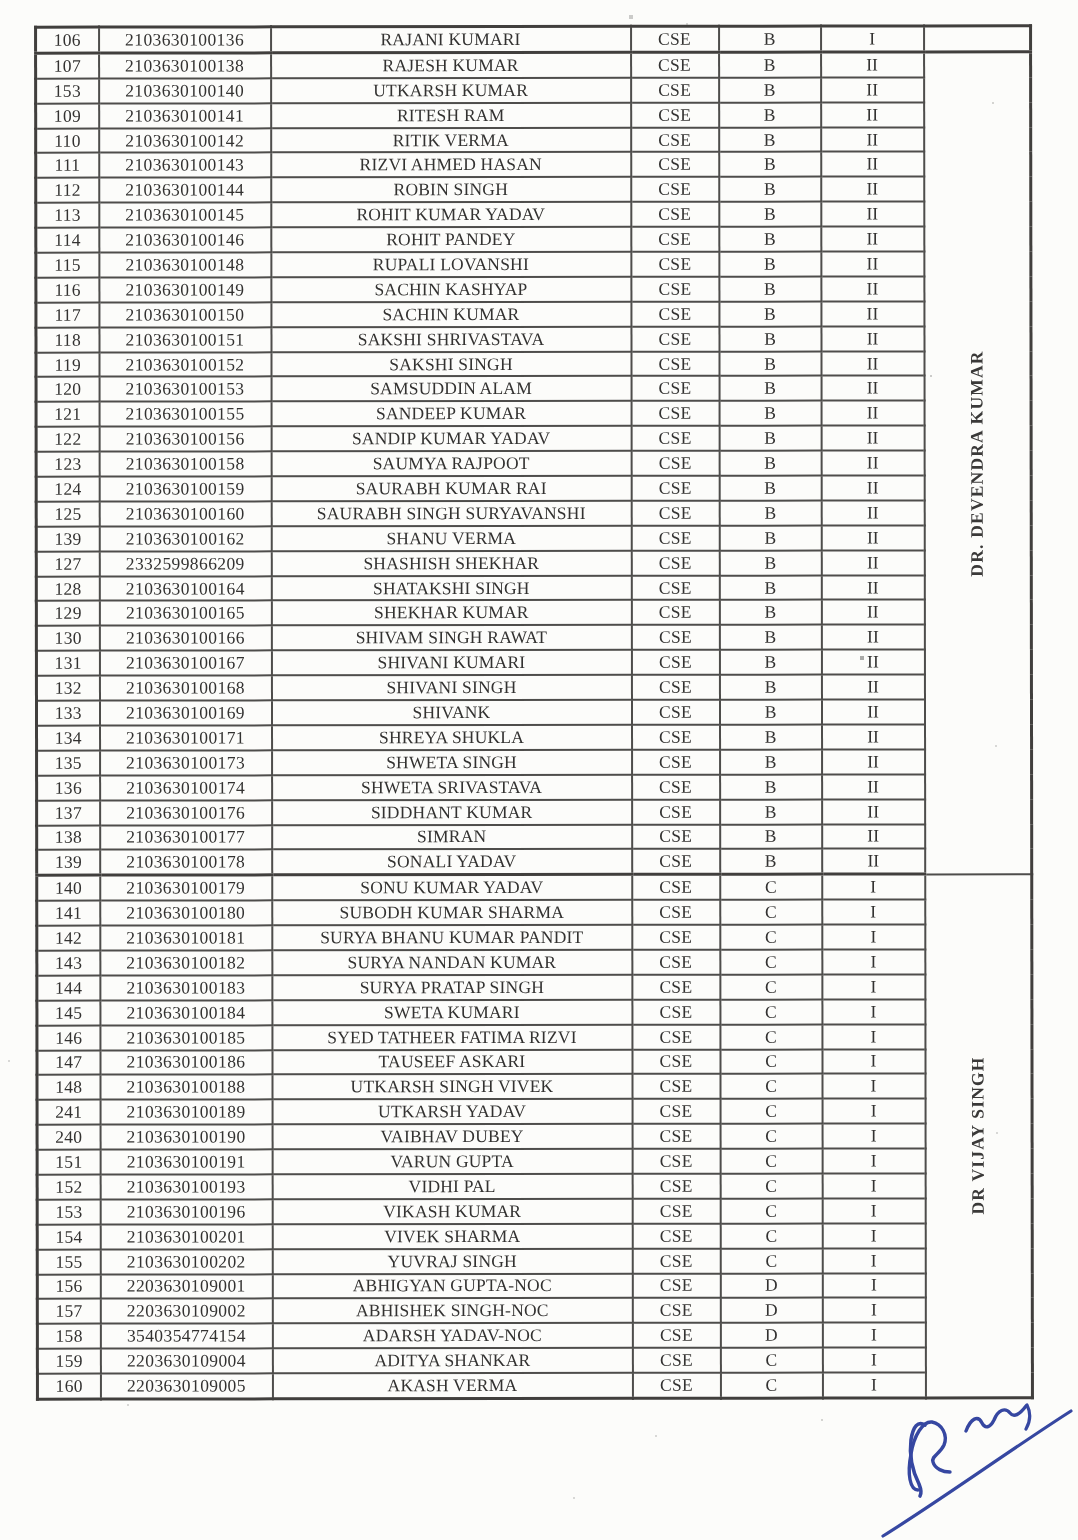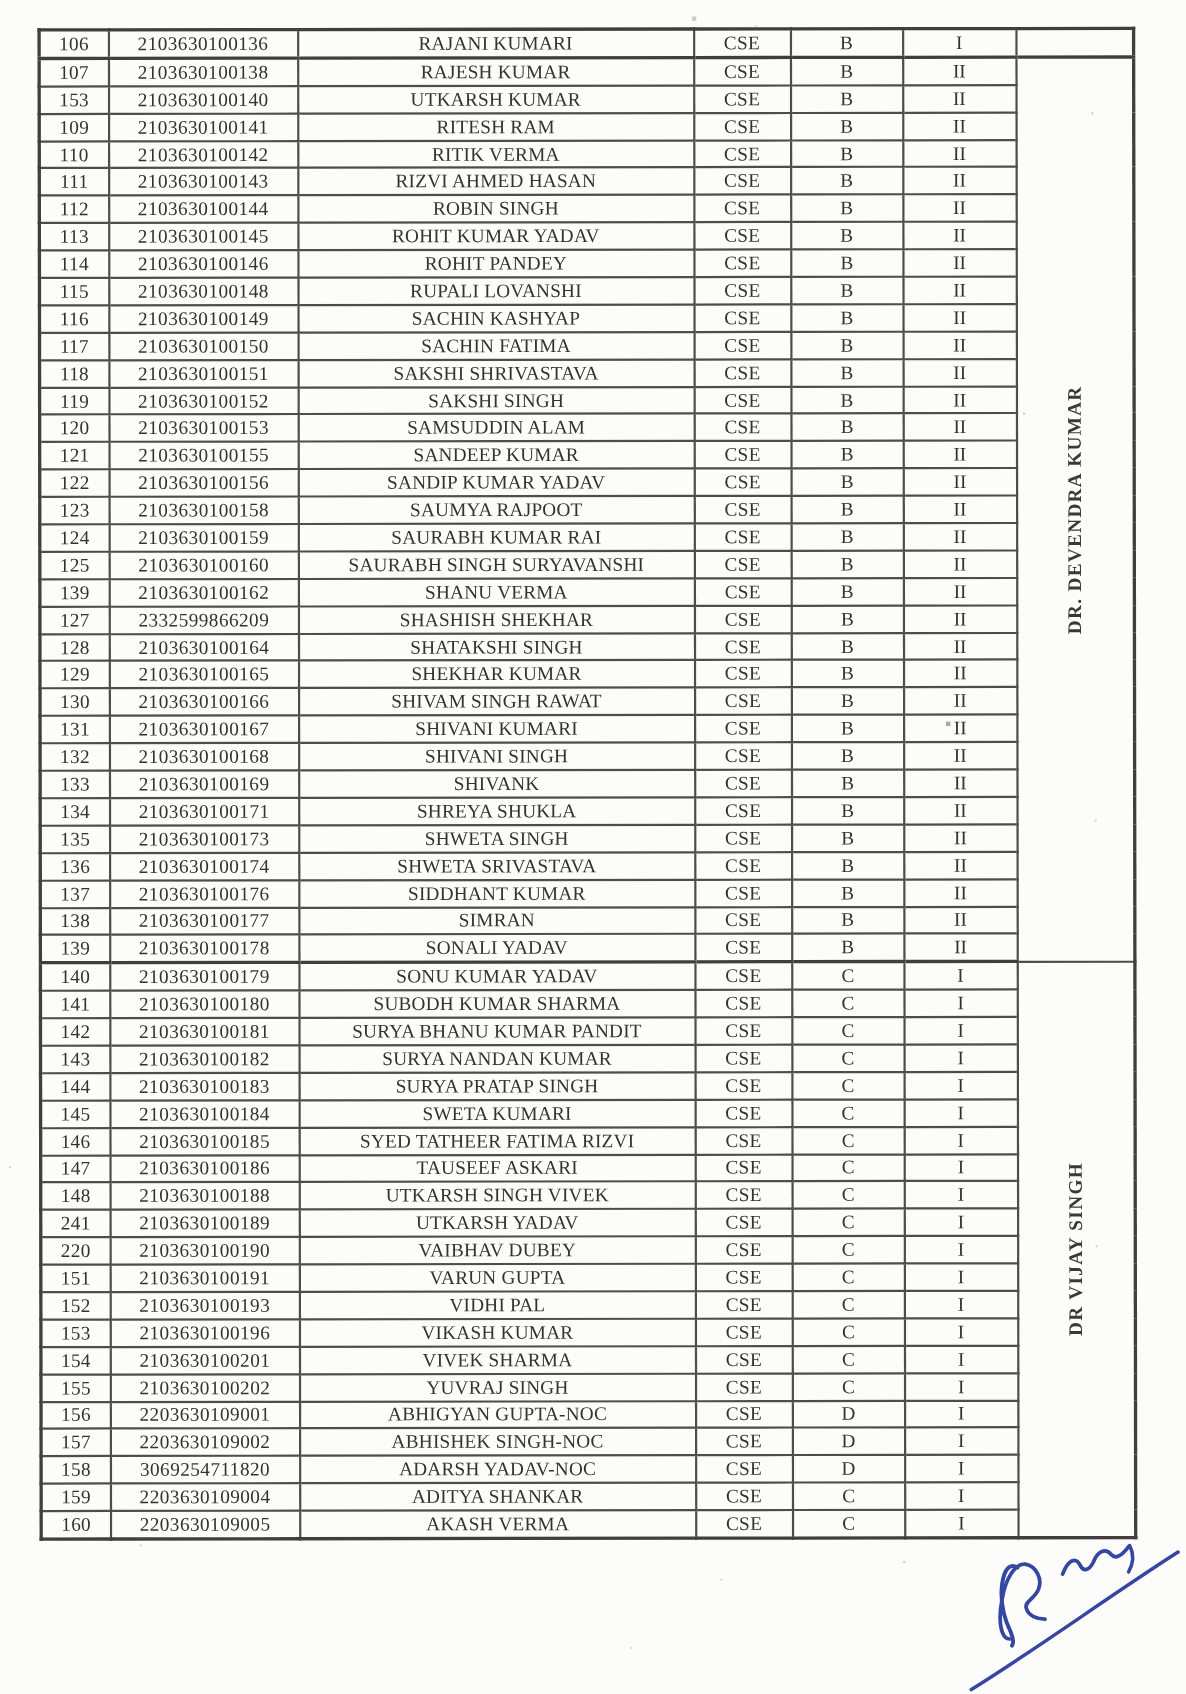--- a/index.html
+++ b/index.html
@@ -175,21 +175,21 @@
           <td class="c-sno">116</td>
           <td class="c-roll">2103630100149</td>
           <td class="c-name">SACHIN KASHYAP</td>
           <td class="c-branch">CSE</td>
           <td class="c-section">B</td>
           <td class="c-group">II</td>
         </tr>
         <tr>
           <td class="c-sno">117</td>
           <td class="c-roll">2103630100150</td>
-          <td class="c-name">SACHIN FATIMA</td>
+          <td class="c-name">SACHIN KUMAR</td>
           <td class="c-branch">CSE</td>
           <td class="c-section">B</td>
           <td class="c-group">II</td>
         </tr>
         <tr>
           <td class="c-sno">118</td>
           <td class="c-roll">2103630100151</td>
           <td class="c-name">SAKSHI SHRIVASTAVA</td>
           <td class="c-branch">CSE</td>
           <td class="c-section">B</td>
@@ -440,21 +440,21 @@
         </tr>
         <tr>
           <td class="c-sno">241</td>
           <td class="c-roll">2103630100189</td>
           <td class="c-name">UTKARSH YADAV</td>
           <td class="c-branch">CSE</td>
           <td class="c-section">C</td>
           <td class="c-group">I</td>
         </tr>
         <tr>
-          <td class="c-sno">220</td>
+          <td class="c-sno">240</td>
           <td class="c-roll">2103630100190</td>
           <td class="c-name">VAIBHAV DUBEY</td>
           <td class="c-branch">CSE</td>
           <td class="c-section">C</td>
           <td class="c-group">I</td>
         </tr>
         <tr>
           <td class="c-sno">151</td>
           <td class="c-roll">2103630100191</td>
           <td class="c-name">VARUN GUPTA</td>
@@ -505,21 +505,21 @@
         <tr>
           <td class="c-sno">157</td>
           <td class="c-roll">2203630109002</td>
           <td class="c-name">ABHISHEK SINGH-NOC</td>
           <td class="c-branch">CSE</td>
           <td class="c-section">D</td>
           <td class="c-group">I</td>
         </tr>
         <tr>
           <td class="c-sno">158</td>
-          <td class="c-roll">3069254711820</td>
+          <td class="c-roll">3540354774154</td>
           <td class="c-name">ADARSH YADAV-NOC</td>
           <td class="c-branch">CSE</td>
           <td class="c-section">D</td>
           <td class="c-group">I</td>
         </tr>
         <tr>
           <td class="c-sno">159</td>
           <td class="c-roll">2203630109004</td>
           <td class="c-name">ADITYA SHANKAR</td>
           <td class="c-branch">CSE</td>

